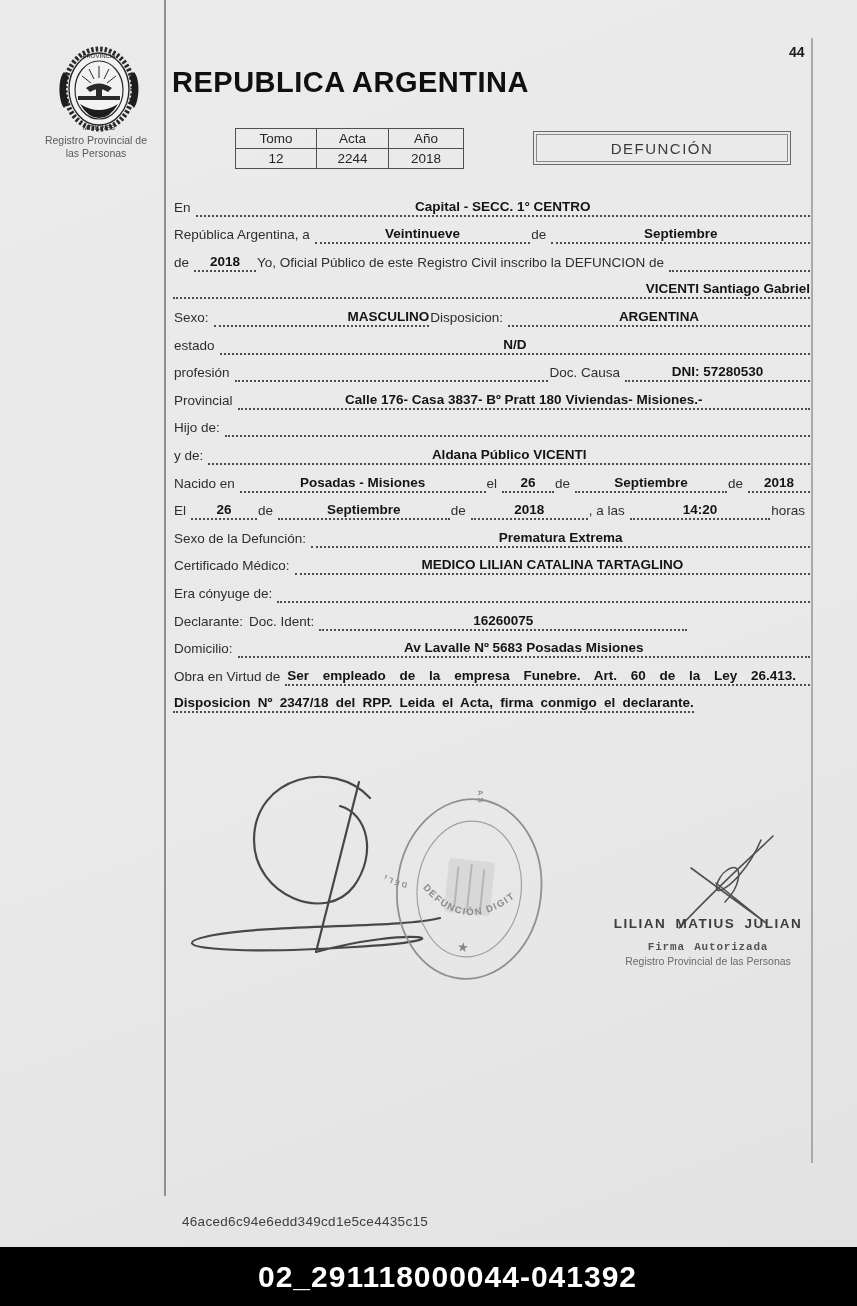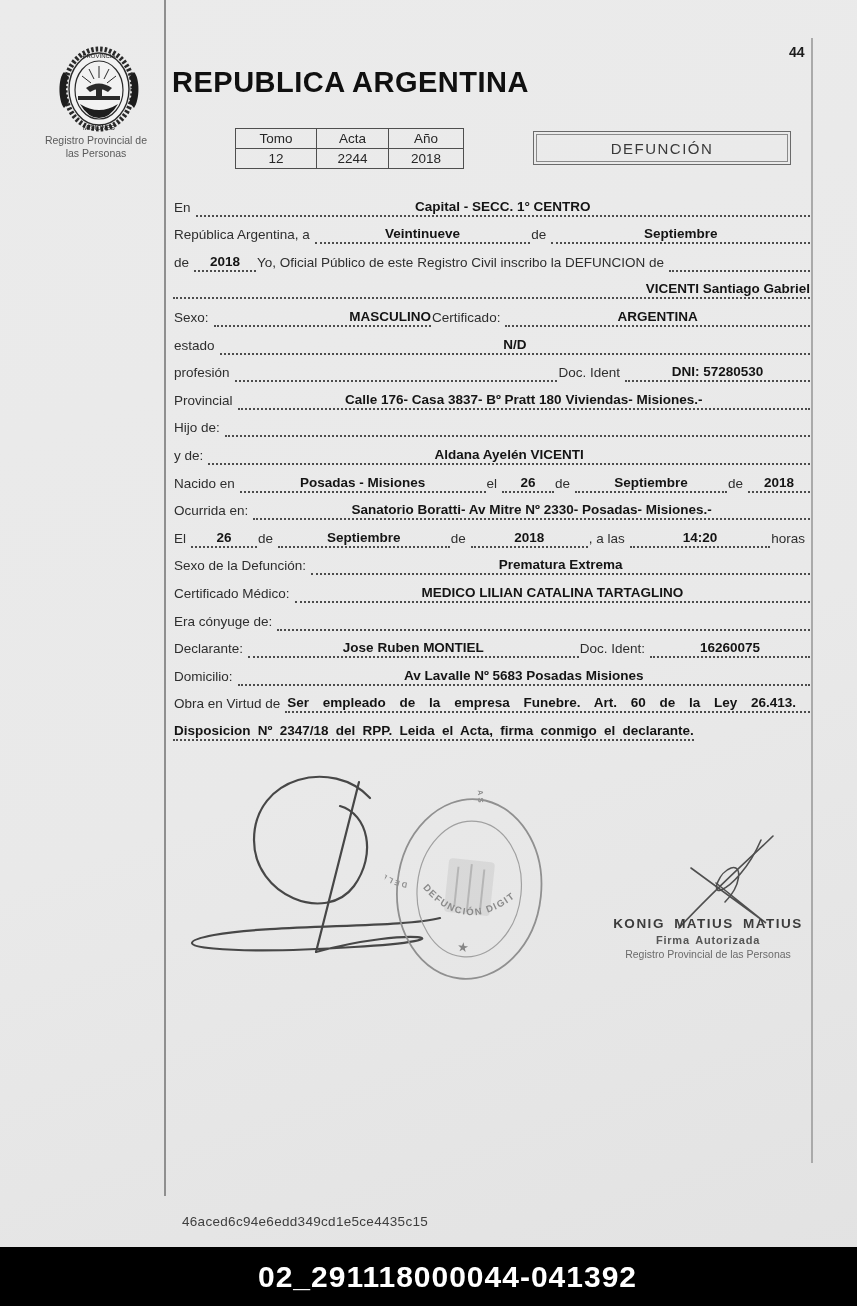--- a/index.html
+++ b/index.html
@@ -36,21 +36,21 @@
   .val{font-size:13.5px;font-weight:bold;color:#141414;text-align:center;white-space:nowrap;
     border-bottom:2px dotted #4c4c4c;padding-bottom:1px;min-width:26px;}
   .val.spread-wide{word-spacing:10px;text-align:left;padding-left:2px;}
   .val.spread-sm{word-spacing:3.5px;text-align:left;padding-left:1px;}
   
   .sig-left{position:absolute;left:158px;top:770px;}
   .stamp-oval{position:absolute;left:384px;top:790px;transform:rotate(6deg);}
   .official{position:absolute;left:588px;top:828px;width:240px;text-align:center;}
   .official .scribble{margin-left:46px;margin-bottom:-26px;}
   .official .name{font-size:13.5px;font-weight:bold;letter-spacing:1.5px;color:#3c3c3c;word-spacing:4px;}
-  .official .role{font-size:11px;font-weight:bold;color:#555;letter-spacing:.8px;margin-top:3px;word-spacing:2px;}
+  .official .role{font-size:11px;font-weight:bold;color:#555;letter-spacing:.8px;margin-top:10px;word-spacing:2px;font-family:Liberation Mono, monospace;}
   .official .org{font-size:10.5px;color:#6b6b6b;margin-top:2px;}
   
   .doc-hash{position:absolute;left:182px;top:1214px;font-size:13.5px;color:#3e3e3e;letter-spacing:.3px;}
   .footer-bar{position:absolute;left:0;top:1247px;width:857px;height:59px;background:#000;
     display:flex;align-items:center;justify-content:center;padding-left:19px;}
   .footer-bar .code{color:#fff;font-size:30px;font-weight:600;letter-spacing:1px;}
 </style>
 </head>
 <body>
 
@@ -125,60 +125,56 @@
         <span class="val" style="flex: 0 0 62px;">2018</span>
         <span class="lab">Yo, Oficial Público de este Registro Civil inscribo la DEFUNCION de</span>
         <span class="val" style="flex: 1 1 0%;"></span>
       </div>
       <div class="frow">
         <span class="val" style="flex: 1 1 0%; text-align: right;">VICENTI Santiago Gabriel</span>
       </div>
       <div class="frow">
         <span class="lab">Sexo:</span>
         <span class="val" style="flex: 1 1 0%; text-align: right;">MASCULINO</span>
-        <span class="lab">Certificado:</span>
+        <span class="lab">Disposicion:</span>
         <span class="val" style="flex: 1.4 1 0%;">ARGENTINA</span>
       </div>
       <div class="frow">
         <span class="lab">estado</span>
         <span class="val" style="flex: 1 1 0%;">N/D</span>
       </div>
       <div class="frow">
         <span class="lab">profesión</span>
         <span class="val" style="flex: 1 1 0%;"></span>
-        <span class="lab">Doc. Ident</span>
+        <span class="lab">Doc. Causa</span>
         <span class="val" style="flex: 0 0 185px;">DNI: 57280530</span>
       </div>
       <div class="frow">
         <span class="lab">Provincial</span>
         <span class="val" style="flex: 1 1 0%;">Calle 176- Casa 3837- Bº Pratt 180 Viviendas- Misiones.-</span>
       </div>
       <div class="frow">
         <span class="lab">Hijo de:</span>
         <span class="val" style="flex: 1 1 0%;"></span>
       </div>
       <div class="frow">
         <span class="lab">y de:</span>
-        <span class="val" style="flex: 1 1 0%;">Aldana Ayelén VICENTI</span>
+        <span class="val" style="flex: 1 1 0%;">Aldana Público VICENTI</span>
       </div>
       <div class="frow">
         <span class="lab">Nacido en</span>
         <span class="val" style="flex: 1.7 1 0%;">Posadas - Misiones</span>
         <span class="lab">el</span>
         <span class="val" style="flex: 0 0 52px;">26</span>
         <span class="lab">de</span>
         <span class="val" style="flex: 1.05 1 0%;">Septiembre</span>
         <span class="lab">de</span>
         <span class="val" style="flex: 0 0 62px;">2018</span>
       </div>
       <div class="frow">
-        <span class="lab">Ocurrida en:</span>
-        <span class="val" style="flex: 1 1 0%;">Sanatorio Boratti- Av Mitre Nº 2330- Posadas- Misiones.-</span>
-      </div>
-      <div class="frow">
         <span class="lab">El</span>
         <span class="val" style="flex: 0 0 66px;">26</span>
         <span class="lab">de</span>
         <span class="val" style="flex: 1.1 1 0%;">Septiembre</span>
         <span class="lab">de</span>
         <span class="val" style="flex: 0.75 1 0%;">2018</span>
         <span class="lab">, a las</span>
         <span class="val" style="flex: 0.9 1 0%;">14:20</span>
         <span class="lab">horas</span>
       </div>
@@ -189,21 +185,20 @@
       <div class="frow">
         <span class="lab">Certificado Médico:</span>
         <span class="val" style="flex: 1 1 0%;">MEDICO LILIAN CATALINA TARTAGLINO</span>
       </div>
       <div class="frow">
         <span class="lab">Era cónyuge de:</span>
         <span class="val" style="flex: 1 1 0%;"></span>
       </div>
       <div class="frow">
         <span class="lab">Declarante:</span>
-        <span class="val" style="flex: 1.55 1 0%;">Jose Ruben MONTIEL</span>
         <span class="lab">Doc. Ident:</span>
         <span class="val" style="flex: 0.75 1 0%;">16260075</span>
       </div>
       <div class="frow">
         <span class="lab">Domicilio:</span>
         <span class="val" style="flex: 1 1 0%;">Av Lavalle Nº 5683 Posadas Misiones</span>
       </div>
       <div class="frow">
         <span class="lab">Obra en Virtud de</span>
         <span class="val spread-wide" style="flex: 1 1 0%;">Ser empleado de la empresa Funebre. Art. 60 de la Ley 26.413.</span>
@@ -244,21 +239,21 @@
   </div>
 
   <div class="official">
     <div class="scribble">
       <svg width="140" height="110" viewBox="0 0 140 110" fill="none" stroke="#4f4f4f" stroke-width="1.6" stroke-linecap="round">
         <path d="M 18,100 C 60,55 95,25 112,8"></path>
         <path d="M 100,12 C 88,40 70,58 60,62 C 50,66 58,44 70,40 C 82,36 80,58 64,74"></path>
         <path d="M 30,40 L 105,95 L 55,55"></path>
       </svg>
     </div>
-    <div class="name">KONIG MATIUS MATIUS</div>
+    <div class="name">LILIAN MATIUS JULIAN</div>
     <div class="role">Firma Autorizada</div>
     <div class="org">Registro Provincial de las Personas</div>
   </div>
 
   <div class="doc-hash">46aced6c94e6edd349cd1e5ce4435c15</div>
   <div class="footer-bar">
     <span class="code">02_291118000044-041392</span>
   </div>
 
 </div>

